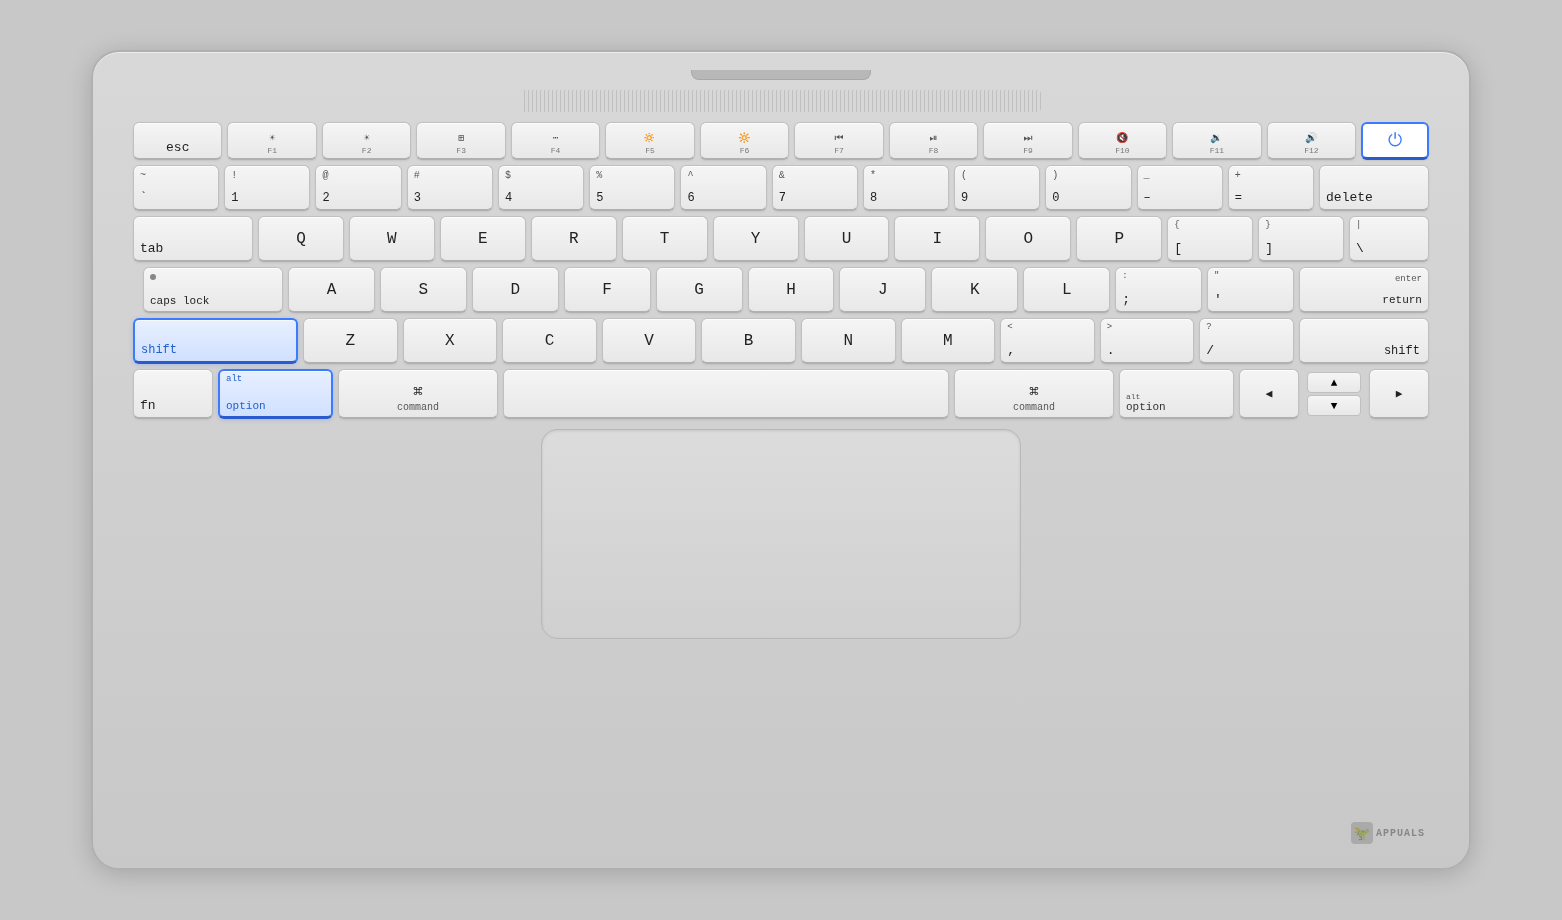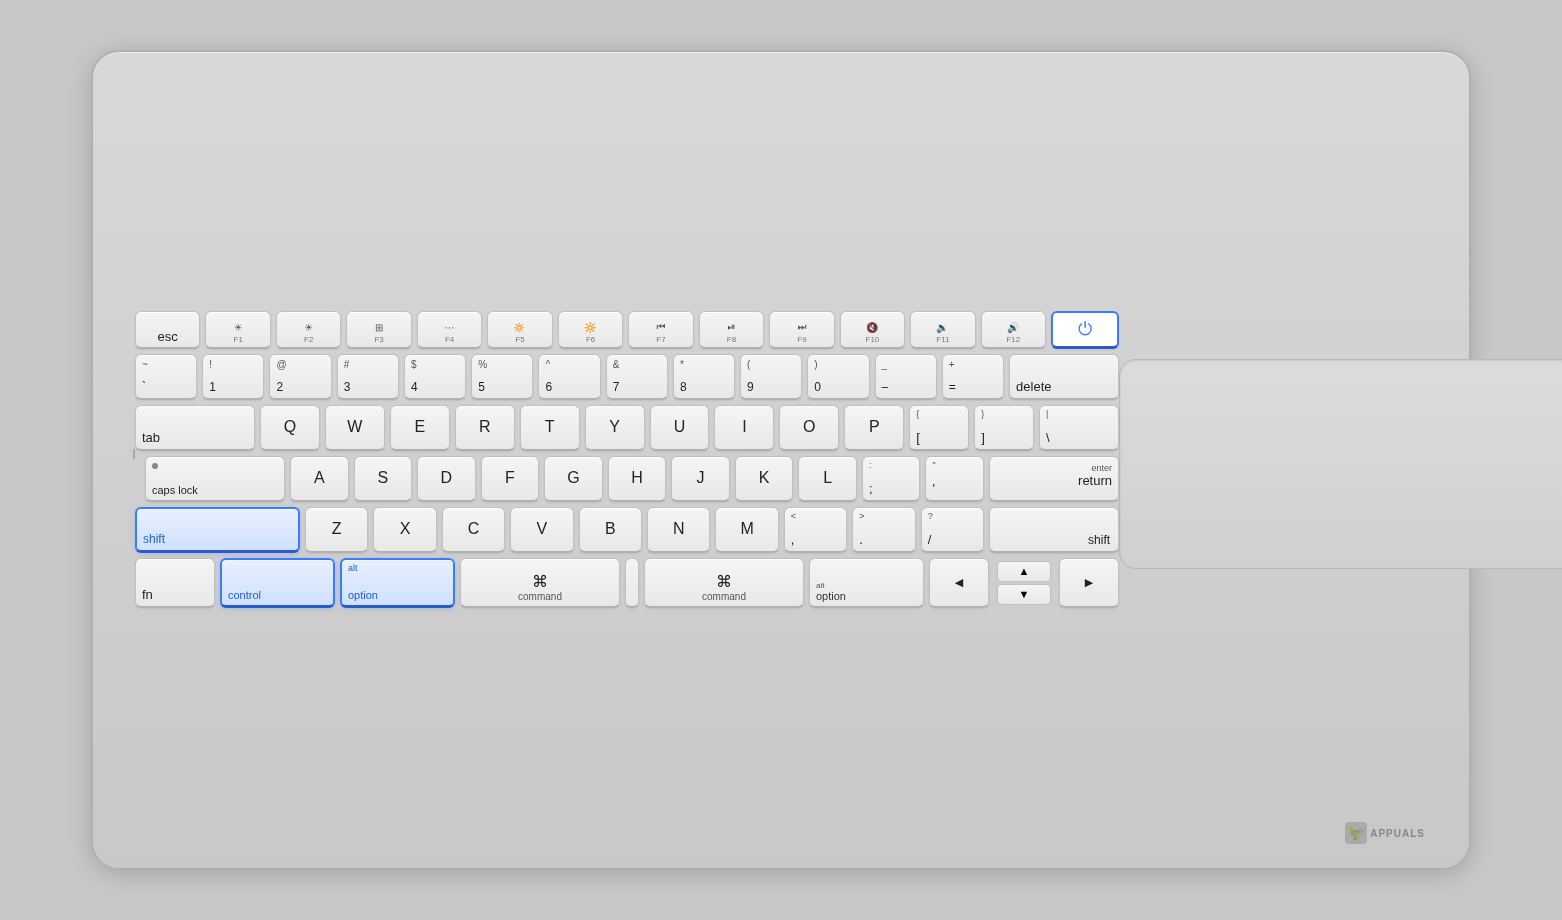--- a/index.html
+++ b/index.html
@@ -16,23 +16,25 @@
     }
 
     .laptop-body {
       width: 1380px;
       height: 820px;
       background: linear-gradient(180deg, #d8d8d8 0%, #c8c8c8 100%);
       border-radius: 28px;
       border: 2px solid #b0b0b0;
       box-shadow: 0 4px 24px rgba(0,0,0,0.18), inset 0 1px 0 rgba(255,255,255,0.5);
       display: flex;
+      flex-direction: column;
       align-items: center;
       padding: 18px 40px 20px 40px;
       position: relative;
+      font-family: Liberation Mono, monospace;
     }
 
     .hinge-notch {
       width: 180px;
       height: 10px;
       background: #b8b8b8;
       border-radius: 0 0 8px 8px;
       margin-bottom: 10px;
       border: 1px solid #a8a8a8;
       border-top: none;
@@ -497,21 +499,21 @@
       <div class="key key-bracket">
         <span class="top-label">:</span>
         <span class="main-label">;</span>
       </div>
       <div class="key key-bracket">
         <span class="top-label">"</span>
         <span class="main-label">'</span>
       </div>
       <div class="key key-enter" style="flex:0 0 130px; justify-content:flex-start; padding-top:6px;padding-left:20px;">
         <span class="enter-top" style="font-size:9px;color:#555;">enter</span>
-        <span class="enter-bottom" style="font-size:13px;color:#222;margin-top:0;">return</span>
+        <span class="enter-bottom" style="font-size:11px;color:#222;margin-top:10px;">return</span>
       </div>
     </div>
 
     <div class="key-row">
       <div class="key key-shift-left key-highlighted">
         <span class="main-label" style="font-size:12px;">shift</span>
       </div>
       <div class="key key-letter">
           <span class="main-label">Z</span>
         </div>
@@ -546,23 +548,20 @@
         <span class="main-label">/</span>
       </div>
       <div class="key key-shift-right" style="align-items:flex-end;justify-content:flex-end;padding-right:8px;">
         <span class="main-label" style="font-size:12px;">shift</span>
       </div>
     </div>
 
     <div class="key-row">
       <div class="key key-fn-bottom">
         <span class="main-label">fn</span>
-      </div>
-      <div class="key key-control key-highlighted">
-        <span class="main-label" style="font-size:11px;color:#2060cc;">control</span>
       </div>
       <div class="key key-option-left key-highlighted">
         <span class="top-label" style="color:#2060cc;">alt</span>
         <span class="main-label" style="font-size:11px;color:#2060cc;">option</span>
       </div>
       <div class="key key-command-left" style="align-items:center;justify-content:flex-end;flex-direction:column;padding-bottom:4px;">
         <span class="cmd-symbol">⌘</span>
         <span style="font-size:10px;color:#555;">command</span>
       </div>
       <div class="key key-space"></div>

